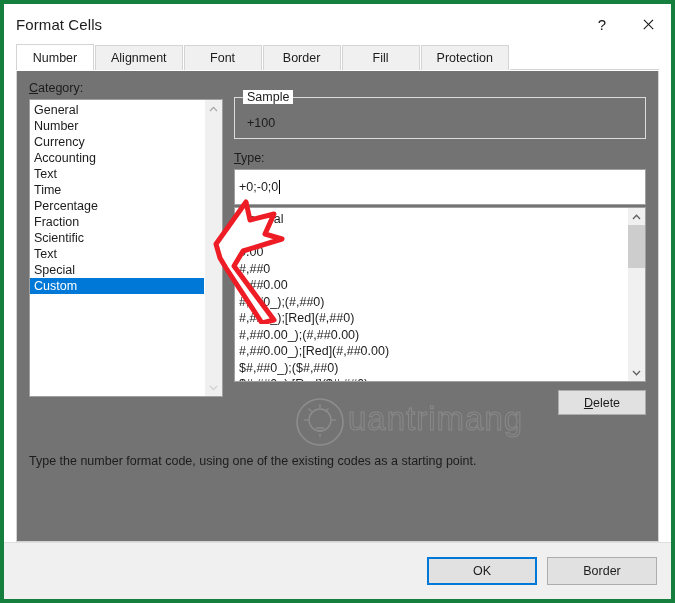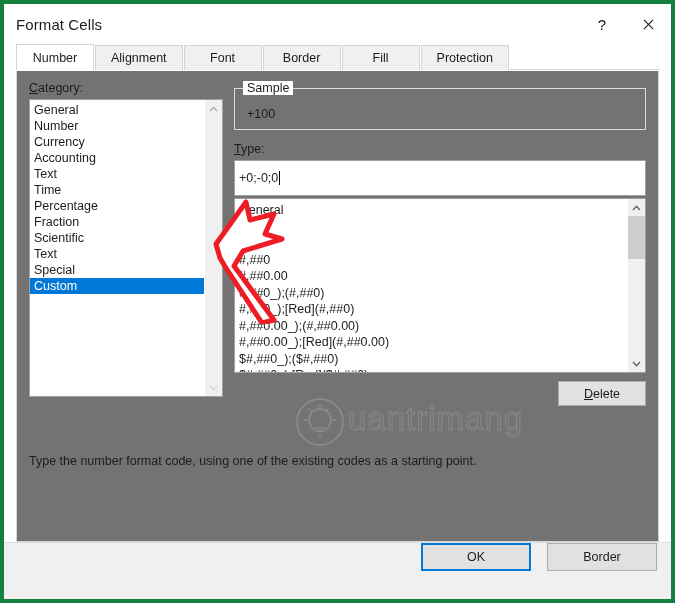--- a/index.html
+++ b/index.html
@@ -181,21 +181,21 @@
   .sb-arrow svg { display: block; }
   .sb-thumb {
     position: absolute;
     left: 0; width: 17px;
     background: #cdcdcd;
   }
 
   
   .col-right {
     position: absolute;
-    left: 205px; top: 0; right: 0;
+    left: 205px; top: 9px; right: 0;
   }
   .groupbox {
     border: 1px solid #dcdcdc;
     position: relative;
     height: 42px;
     box-sizing: border-box;
     margin-top: 7px;
   }
   .groupbox .gb-title {
     position: absolute;
@@ -268,24 +268,24 @@
     font-size: 12.5px;
     color: #1c1c1c;
   }
 
   
   .footer {
     flex: 0 0 57px;
     background: #f0f0f0;
     border-top: 1px solid #dfdfdf;
     display: flex;
-    align-items: flex-start;
+    align-items: center;
     justify-content: flex-end;
     padding-right: 14px;
-    gap: 16px;
+    gap: 10px;
     box-sizing: border-box;
     padding-left: 28px;
   }
   .btn-lg {
     width: 110px;
     height: 28px;
   }
   .btn-default {
     border: 2px solid #0078d7;
     background: #e1e1e1;

